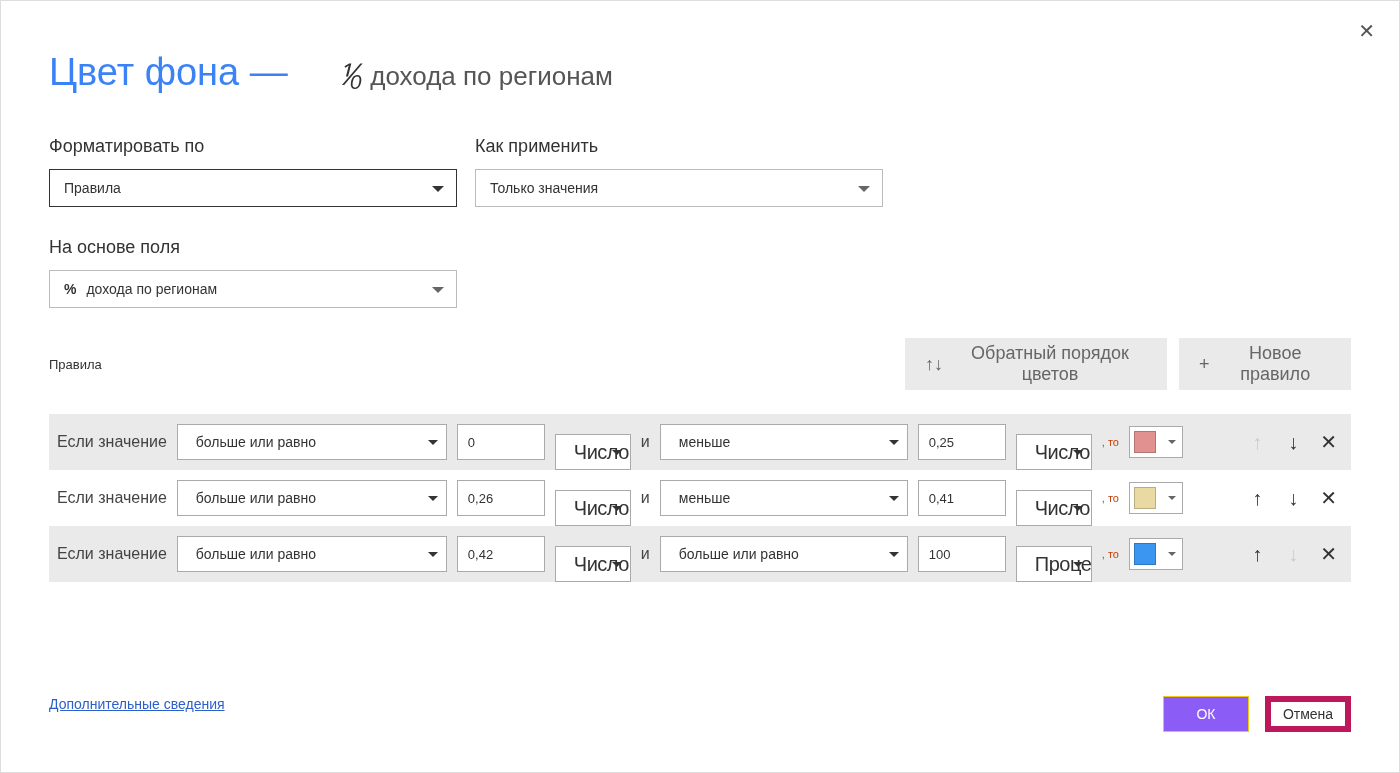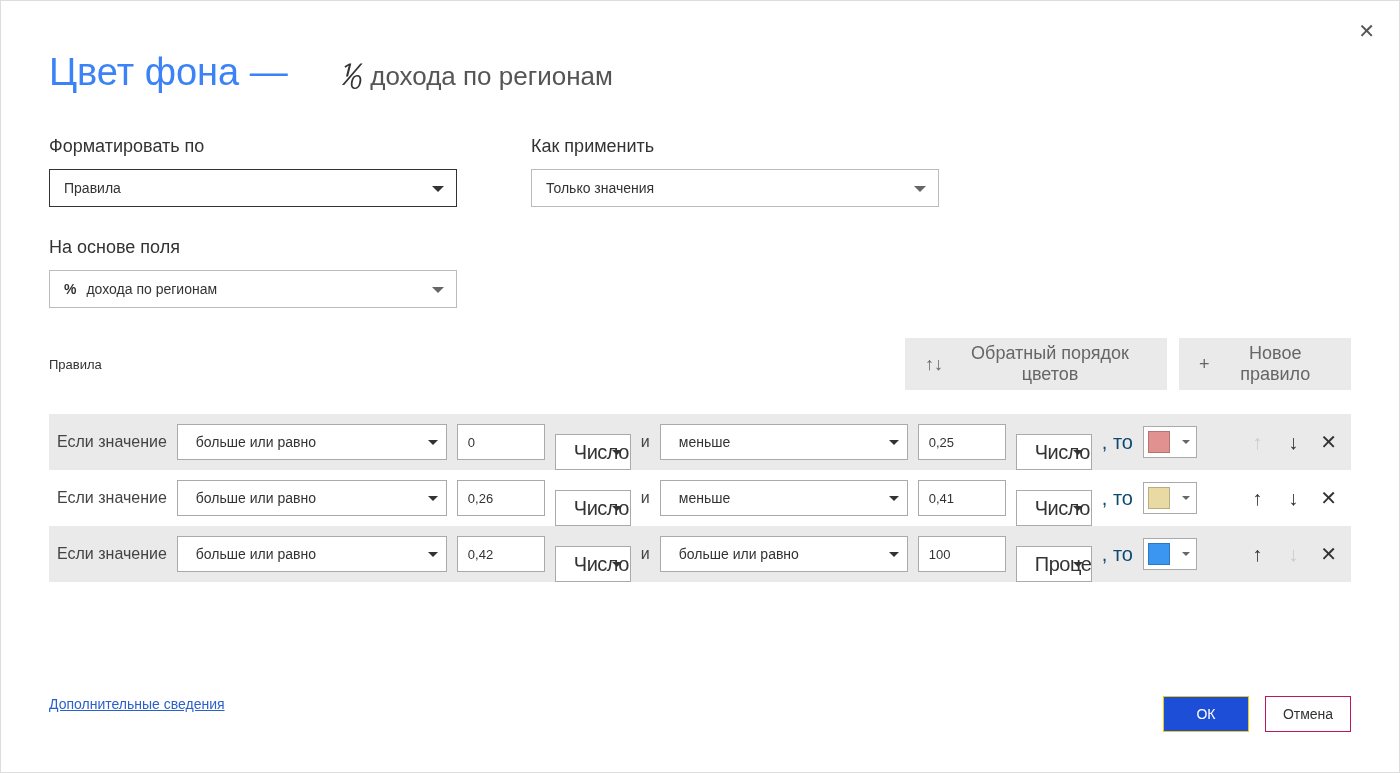--- a/index.html
+++ b/index.html
@@ -3,21 +3,21 @@
   <meta charset="utf-8">
   <style>
     * { box-sizing: border-box; margin: 0; padding: 0; font-family: "Segoe UI", Arial, sans-serif; }
     body { background: #fff; width: 1400px; height: 773px; position: relative; }
     .dialog { position: absolute; left: 0; top: 0; width: 1400px; height: 773px; border: 1px solid #ddd; padding: 50px 48px 30px 48px; }
     .close-btn { position: absolute; top: 18px; right: 24px; font-size: 20px; color: #555; cursor: pointer; }
     .title-row { display: flex; align-items: baseline; gap: 10px; margin-bottom: 42px; }
     .title-main { font-size: 38px; font-weight: 300; color: #3b82f6; }
     .title-icon { font-size: 30px; font-style: italic; color: #333; letter-spacing: -2px; font-weight: 300; margin-left: 41px; }
     .title-sub { font-size: 26px; font-weight: 300; color: #555; }
-    .form-row { display: flex; gap: 108px; margin-bottom: 30px; }
+    .form-row { display: flex; gap: 52px; margin-bottom: 30px; }
     .form-group { display: flex; flex-direction: column; }
     .form-label { font-size: 18px; color: #333; margin-bottom: 12px; }
     .select-main { width: 408px; height: 38px; border: 1px solid #333; padding: 0 34px 0 14px; font-size: 14px; color: #333; background: #fff; position: relative; display: flex; align-items: center; }
     .select-light { width: 408px; height: 38px; border: 1px solid #bbb; padding: 0 34px 0 14px; font-size: 14px; color: #333; background: #fff; position: relative; display: flex; align-items: center; }
     .select-main::after, .select-light::after { content: ""; position: absolute; right: 12px; top: 50%; margin-top: -2px; border-left: 6px solid transparent; border-right: 6px solid transparent; border-top: 6px solid #333; }
     .select-light::after { border-top-color: #666; }
     .percent-icon { margin-right: 10px; font-weight: bold; }
     .rules-header { display: flex; align-items: center; margin-bottom: 24px; }
     .rules-label { font-size: 13px; color: #333; }
     .rules-actions { margin-left: auto; display: flex; gap: 12px; }
@@ -26,33 +26,33 @@
     .btn-gray.new { width: 172px; justify-content: flex-end; padding-right: 18px; }
     .rule-row { display: flex; align-items: center; height: 56px; padding: 0 8px 0 8px; gap: 10px; }
     .rule-row.shaded { background: #eaeaea; }
     .rule-text { font-size: 16px; color: #444; white-space: nowrap; }
     .sel-sm { height: 36px; border: 1px solid #aaa; background: #fff; padding: 0 26px 0 18px; font-size: 14px; color: #333; position: relative; display: flex; align-items: center; white-space: nowrap; overflow: hidden; }
     .sel-sm::after { content: ""; position: absolute; right: 8px; top: 50%; margin-top: -2px; border-left: 5px solid transparent; border-right: 5px solid transparent; border-top: 5px solid #333; }
     .sel-op1 { width: 270px; }
     .sel-num { width: 76px; font-size: 20px; letter-spacing: -0.5px; margin-top: 20px; }
     .sel-op2 { width: 248px; }
     .inp-val { height: 36px; width: 88px; border: 1px solid #aaa; background: #fff; padding: 0 10px; font-size: 13px; color: #333; }
-    .comma-text { font-size: 20px; color: #0c4a6e; }
+    .comma-text { font-size: 11px; color: #c2410c; }
     .color-swatch { width: 54px; height: 32px; border: 1px solid #aaa; background: #fff; display: flex; align-items: center; position: relative; }
     .swatch-box { width: 22px; height: 22px; margin-left: 4px; border: 1px solid rgba(0,0,0,0.2); }
     .swatch-arrow { position: absolute; right: 6px; top: 50%; margin-top: -2px; border-left: 4px solid transparent; border-right: 4px solid transparent; border-top: 4px solid #666; }
     .row-actions { margin-left: auto; display: flex; gap: 18px; align-items: center; padding-right: 6px; }
     .arrow-btn { font-size: 20px; color: #333; width: 18px; text-align: center; cursor: pointer; }
     .arrow-btn.disabled { color: #ccc; }
     .x-btn { font-size: 20px; color: #333; cursor: pointer; }
     .footer { position: absolute; bottom: 40px; left: 48px; right: 48px; display: flex; }
     .link { color: #2b5fcc; font-size: 14px; }
     .footer-btns { margin-left: auto; display: flex; gap: 16px; }
-    .btn-ok { width: 86px; height: 36px; background: #1d4ed8; border: 1px solid #f2c811; color: #fff; font-size: 14px; }
-    .btn-cancel { width: 86px; height: 36px; background: #fff; border: 1px solid #be185d; color: #333; font-size: 14px; }
+    .btn-ok { width: 86px; height: 36px; background: #8b5cf6; border: 1px solid #f2c811; color: #fff; font-size: 14px; }
+    .btn-cancel { width: 86px; height: 36px; background: #fff; border: 6px solid #be185d; color: #333; font-size: 14px; }
   </style>
 </head>
 <body>
 
 <div class="dialog">
   <div class="close-btn">✕</div>
 
   <div class="title-row">
     <span class="title-main">Цвет фона —</span>
     <span class="title-icon">⅟₀</span>

